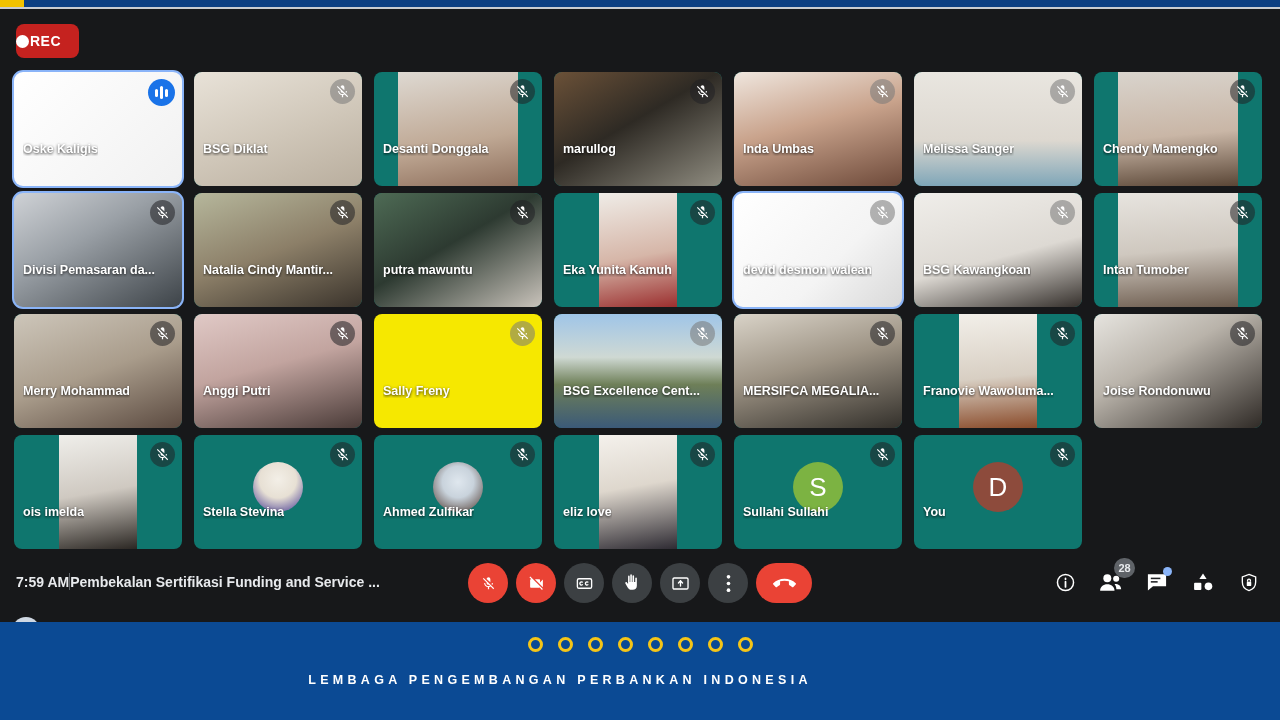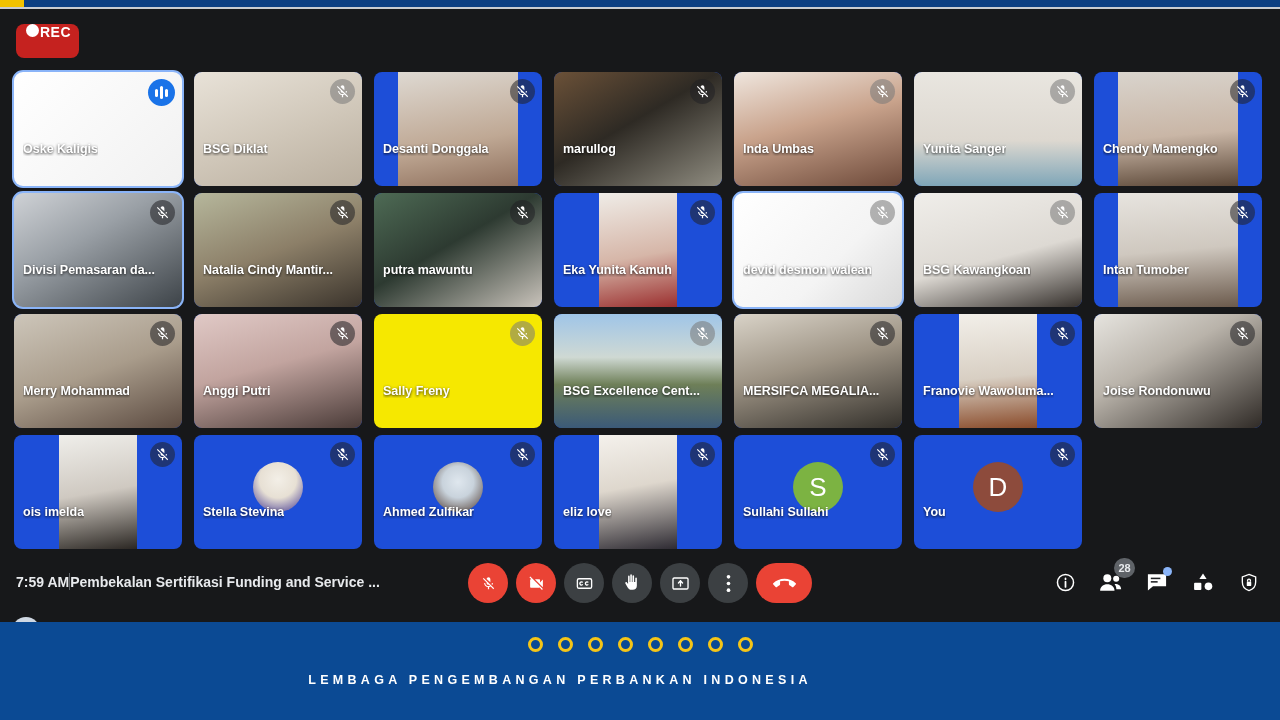--- a/index.html
+++ b/index.html
@@ -16,39 +16,38 @@
   .topbar .seg-yellow { position: absolute; left: 0; top: 0; width: 24px; height: 7px; background: #f2c200; }
   .topbar-line { position: absolute; left: 0; top: 7px; width: 1280px; height: 2px; background: #c9ccd1; }
 
   
   .meet { position: absolute; left: 0; top: 9px; width: 1280px; height: 615px; background: #17181a; }
 
   
   .rec-badge {
     position: absolute; left: 16px; top: 15px;
     width: 63px; height: 34px; border-radius: 8px;
-    background: #c5221f; display: flex; align-items: flex-start; gap: 1px;
-    padding-left: 10px;
+    background: #c5221f; display: flex; align-items: center; gap: 1px;
   }
   .rec-dot { width: 13px; height: 13px; border-radius: 50%; background: #fff; }
   .rec-label { color: #fff; font-size: 14px; font-weight: bold; letter-spacing: .5px; }
 
   
   .grid {
     position: absolute; left: 14px; top: 63px;
     width: 1252px;
     display: grid;
     grid-template-columns: repeat(7, 168px);
     grid-template-rows: repeat(4, 114px);
     column-gap: 12px; row-gap: 7px;
   }
   .tile {
     position: relative; width: 168px; height: 114px;
     border-radius: 8px; overflow: hidden;
-    background: #1d4ed8;
+    background: #0f766e;
   }
   .tile.active { outline: 3px solid #8ab4f8; outline-offset: -1px; border-radius: 9px; }
   .tile .video {
     position: absolute; inset: 0;
     background-size: cover; background-position: center;
   }
   
   .tile .video.portrait { left: 27%; right: 27%; }
   .tile .video.portrait-wide { left: 14%; right: 14%; }
 
@@ -187,21 +186,21 @@
           </div>
           <div class="name">Inda Umbas</div>
         </div>
         <div class="tile">
           <div class="video" style="background: linear-gradient(rgb(233, 230, 224) 0%, rgb(221, 216, 208) 60%, rgb(127, 166, 184) 100%);"></div>
           <div class="mic-chip light">
             <svg width="15" height="15" viewBox="0 0 24 24" fill="#fff">
               <path d="M19 11h-1.7c0 .74-.16 1.43-.43 2.05l1.23 1.23c.56-.98.9-2.09.9-3.28zm-4.02.17c0-.06.02-.11.02-.17V5c0-1.66-1.34-3-3-3-1.54 0-2.79 1.16-2.96 2.65l5.94 5.52zM4.27 3L3 4.27l6.01 6.01V11c0 1.66 1.33 3 2.99 3 .22 0 .44-.03.65-.08l1.66 1.66c-.71.33-1.5.52-2.31.52-2.76 0-5.3-2.1-5.3-5.1H5c0 3.41 2.72 6.23 6 6.72V21h2v-3.28c.91-.13 1.77-.45 2.54-.9L19.73 21 21 19.73 4.27 3z"></path>
             </svg>
           </div>
-          <div class="name">Yunita Sanger</div>
+          <div class="name">Melissa Sanger</div>
         </div>
         <div class="tile">
           <div class="video portrait-wide" style="background: linear-gradient(175deg, rgb(217, 212, 205) 0%, rgb(201, 182, 166) 55%, rgb(90, 70, 54) 100%);"></div>
           <div class="mic-chip">
             <svg width="15" height="15" viewBox="0 0 24 24" fill="#fff">
               <path d="M19 11h-1.7c0 .74-.16 1.43-.43 2.05l1.23 1.23c.56-.98.9-2.09.9-3.28zm-4.02.17c0-.06.02-.11.02-.17V5c0-1.66-1.34-3-3-3-1.54 0-2.79 1.16-2.96 2.65l5.94 5.52zM4.27 3L3 4.27l6.01 6.01V11c0 1.66 1.33 3 2.99 3 .22 0 .44-.03.65-.08l1.66 1.66c-.71.33-1.5.52-2.31.52-2.76 0-5.3-2.1-5.3-5.1H5c0 3.41 2.72 6.23 6 6.72V21h2v-3.28c.91-.13 1.77-.45 2.54-.9L19.73 21 21 19.73 4.27 3z"></path>
             </svg>
           </div>
           <div class="name">Chendy Mamengko</div>
         </div>

